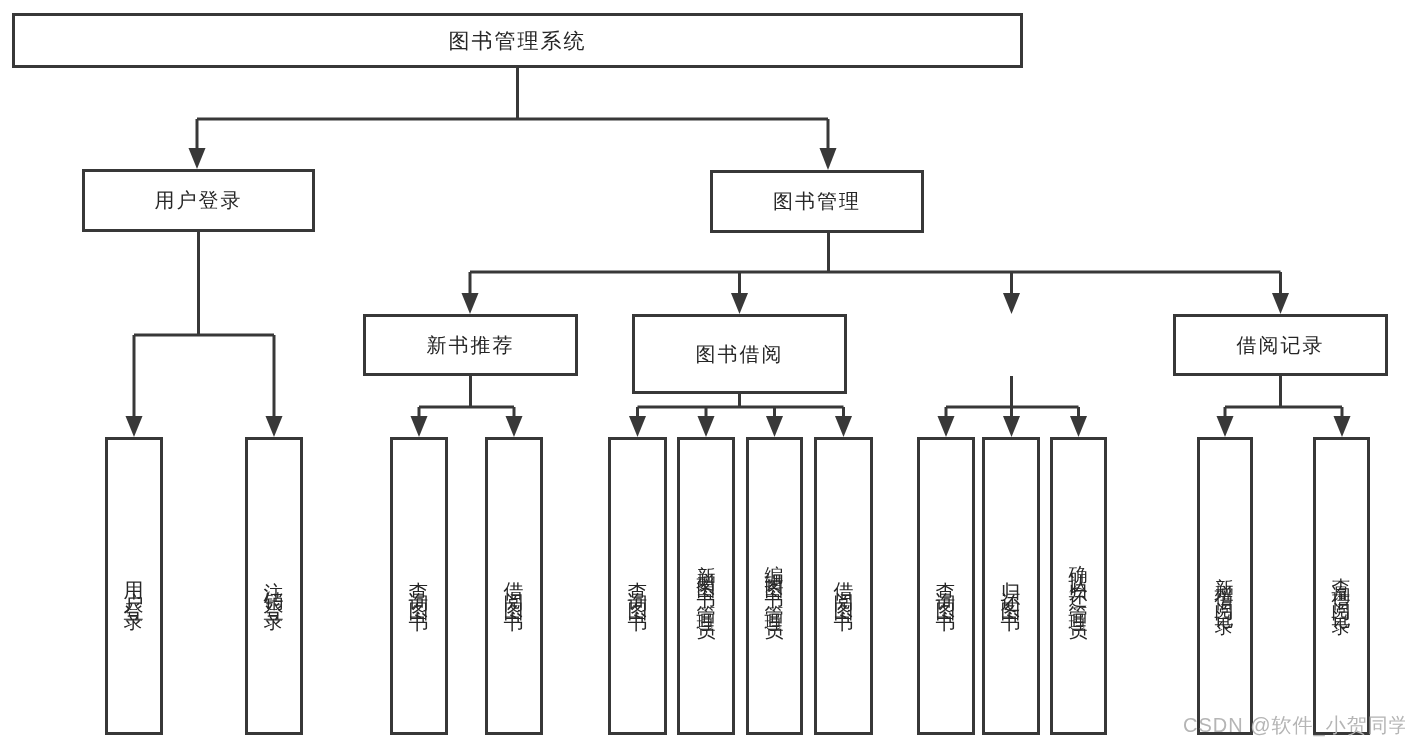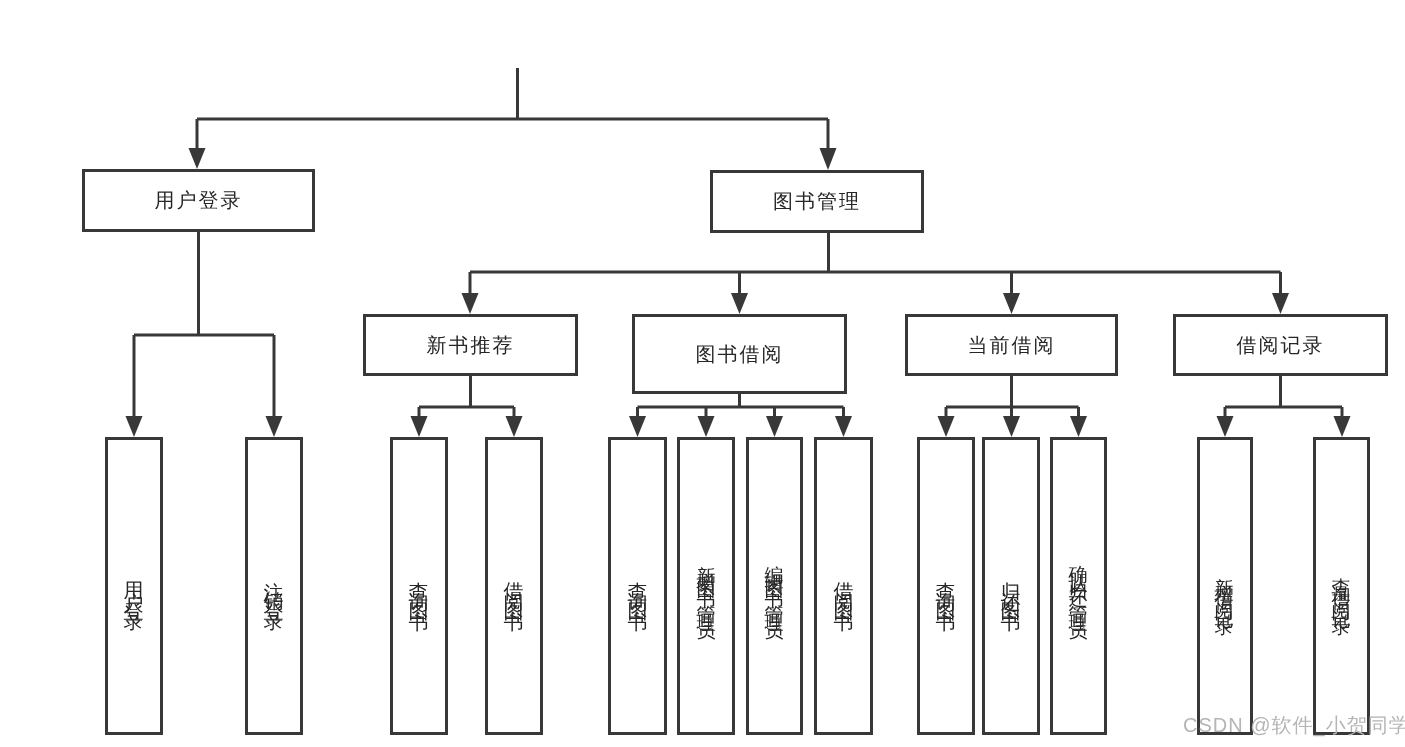--- a/index.html
+++ b/index.html
@@ -135,27 +135,27 @@
 
       <polygon points="937.5,416 954.5,416 946,437"></polygon>
       <polygon points="1003,416 1020,416 1011.5,437"></polygon>
       <polygon points="1070,416 1087,416 1078.5,437"></polygon>
 
       <polygon points="1216.5,416 1233.5,416 1225,437"></polygon>
       <polygon points="1333.5,416 1350.5,416 1342,437"></polygon>
     </g>
   </svg>
 
+  <div class="node h-node root-node" style="left:12px;top:13px;width:1011px;height:55px;">图书管理系统</div>
 
   <div class="node h-node" style="left:82px;top:169px;width:233px;height:63px;">用户登录</div>
   <div class="node h-node" style="left:710px;top:170px;width:214px;height:63px;">图书管理</div>
 
   <div class="node h-node" style="left:363px;top:314px;width:215px;height:62px;">新书推荐</div>
   <div class="node h-node" style="left:632px;top:314px;width:215px;height:80px;">图书借阅</div>
-  <div class="node h-node" style="left:905px;top:314px;width:213px;height:62px;">当前借阅</div>
   <div class="node h-node" style="left:1173px;top:314px;width:215px;height:62px;">借阅记录</div>
 
   <div class="node v-node" style="left:105px;top:437px;width:58px;height:298px;">用户登录</div>
   <div class="node v-node" style="left:245px;top:437px;width:58px;height:298px;">注销登录</div>
 
   <div class="node v-node" style="left:390px;top:437px;width:58px;height:298px;">查询图书</div>
   <div class="node v-node" style="left:485px;top:437px;width:58px;height:298px;">借阅图书</div>
 
   <div class="node v-node" style="left:608px;top:437px;width:59px;height:298px;">查询图书</div>
   <div class="node v-node long" style="left:677px;top:437px;width:58px;height:298px;">新增图书（管理员）</div>

